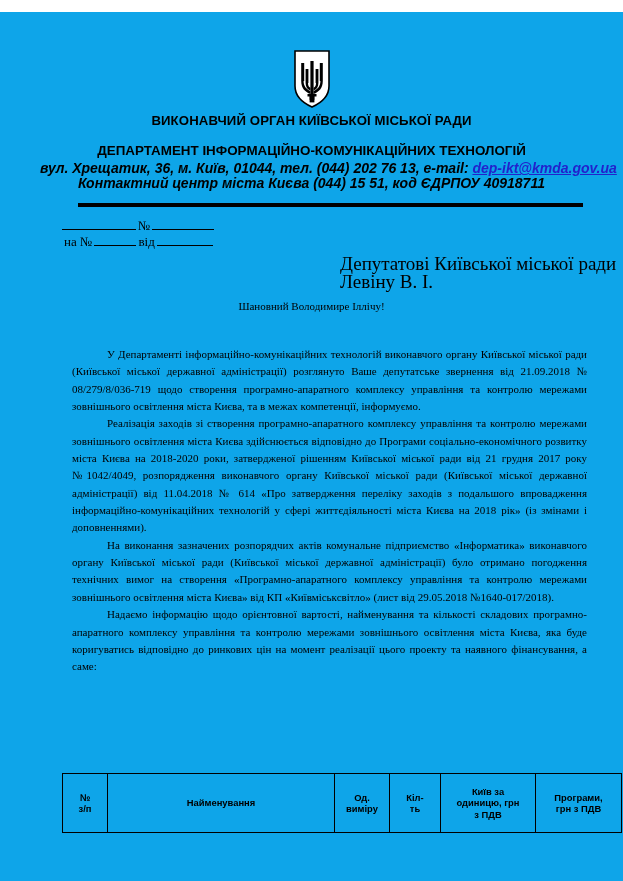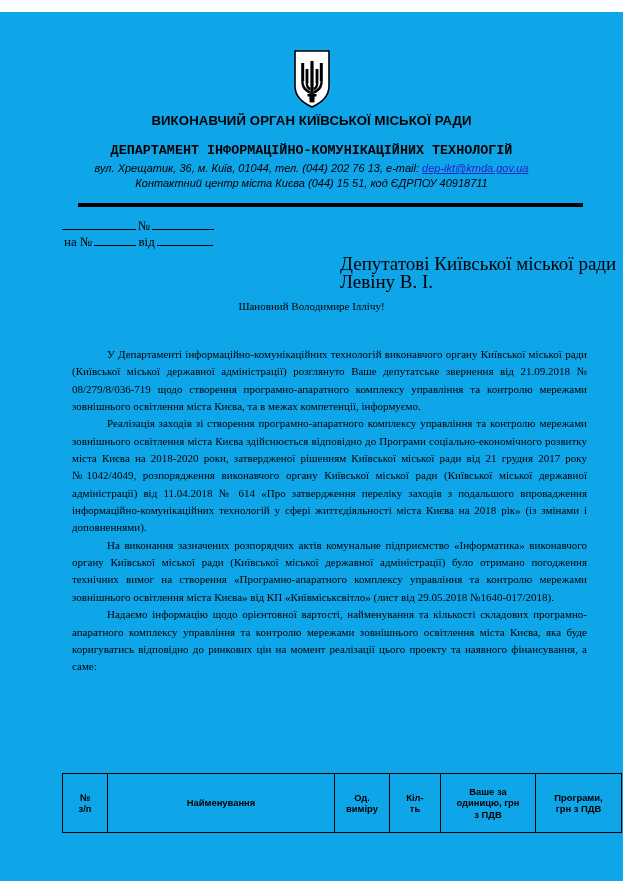--- a/index.html
+++ b/index.html
@@ -38,32 +38,32 @@
   }
   .org-line {
     font-family: "Liberation Sans", "DejaVu Sans", sans-serif;
     font-weight: bold;
     font-size: 13.2px;
     line-height: 17px;
     letter-spacing: 0.1px;
     white-space: nowrap;
   }
   .dept-line {
-    font-family: Liberation Mono, monospace;
+    font-family: Liberation Sans, sans-serif;
     font-weight: bold;
     font-size: 13.4px;
     line-height: 18px;
     margin-top: 13px;
     white-space: nowrap;
   }
   .contact-line {
     font-family: "Liberation Sans", "DejaVu Sans", sans-serif;
     font-style: italic;
-    font-weight: normal;
-    font-size: 11px;
+    font-weight: bold;
+    font-size: 14px;
     line-height: 11.5px;
     margin-top: 3px;
     white-space: nowrap;
   }
   .contact-line a,
   .contact-line .email {
     color: #2222cc;
     text-decoration: underline;
   }
 
@@ -230,21 +230,21 @@
           </th>
           <th class="c3">
             <div>Од.</div>
             <div>виміру</div>
           </th>
           <th class="c4">
             <div>Кіл-</div>
             <div>ть</div>
           </th>
           <th class="c5">
-            <div>Ваше за</div>
+            <div>Київ за</div>
             <div>одиницю, грн</div>
             <div>з ПДВ</div>
           </th>
           <th class="c6">
             <div>Програми,</div>
             <div>грн з ПДВ</div>
           </th>
         </tr>
       </thead>
     </table>

